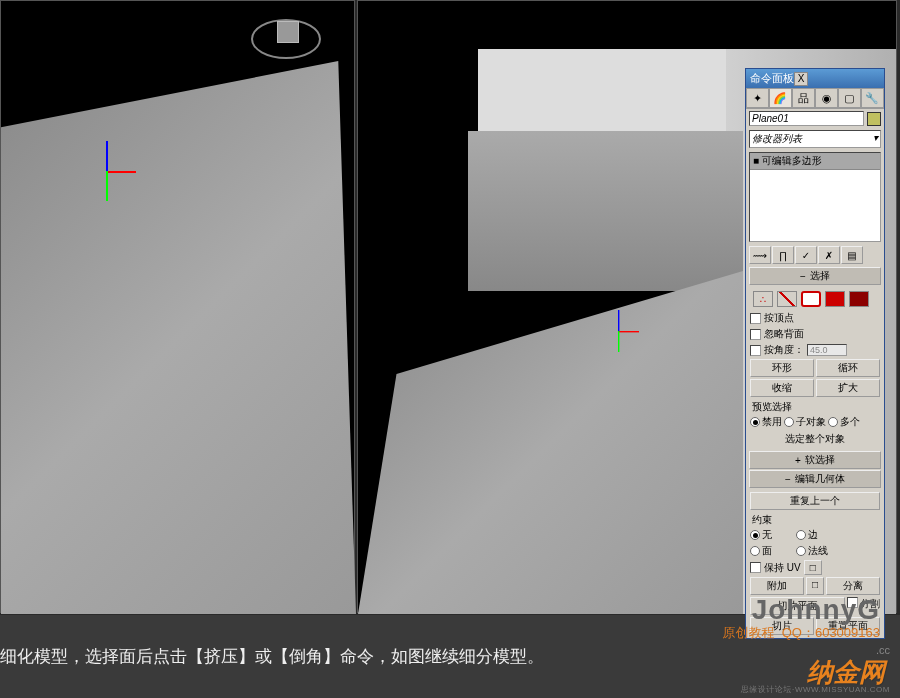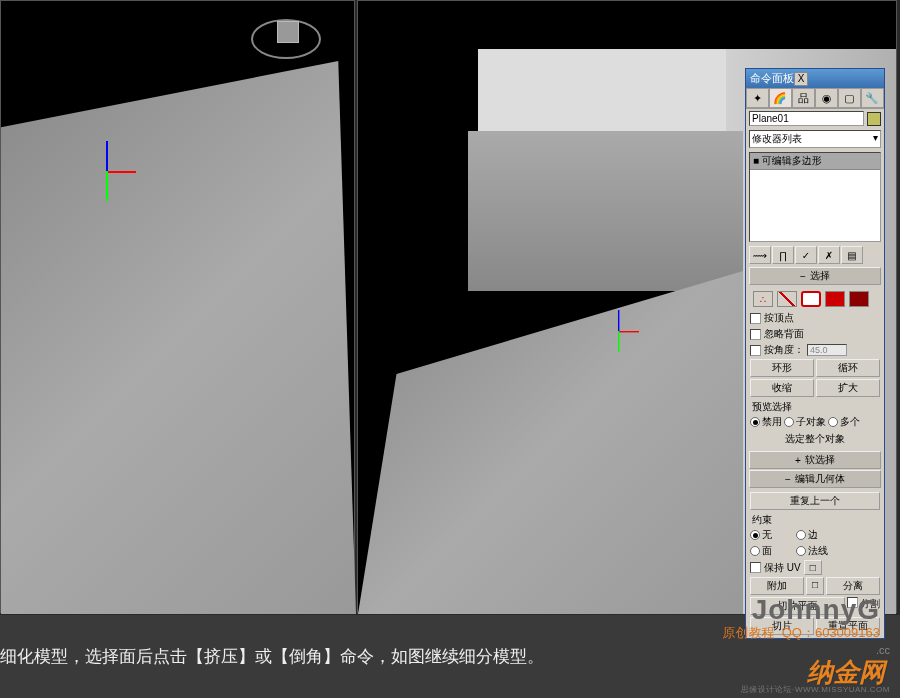--- a/index.html
+++ b/index.html
@@ -112,20 +112,21 @@
   align-items: center;
   justify-content: center;
   font-size: 11px;
 }
 .cp-tab.active { background: #e8e4dc; }
 .cp-row {
   padding: 2px 3px;
   display: flex;
   align-items: center;
   gap: 3px;
+  font-style: italic;
 }
 .cp-input-name {
   width: 100%;
   background: #fff;
   border: 1px inset #999;
   padding: 1px 2px;
   font-size: 10px;
 }
 .cp-color-swatch {
   width: 16px; height: 14px;

